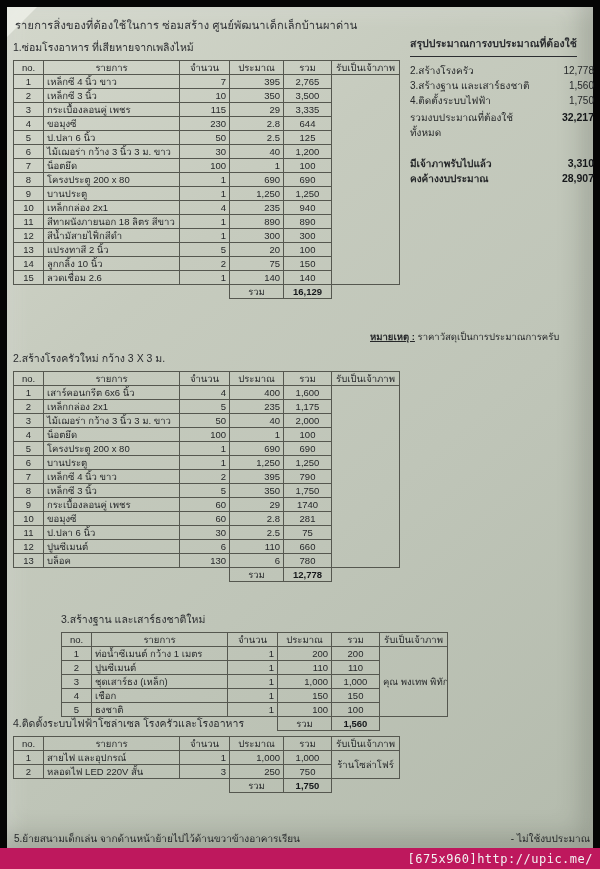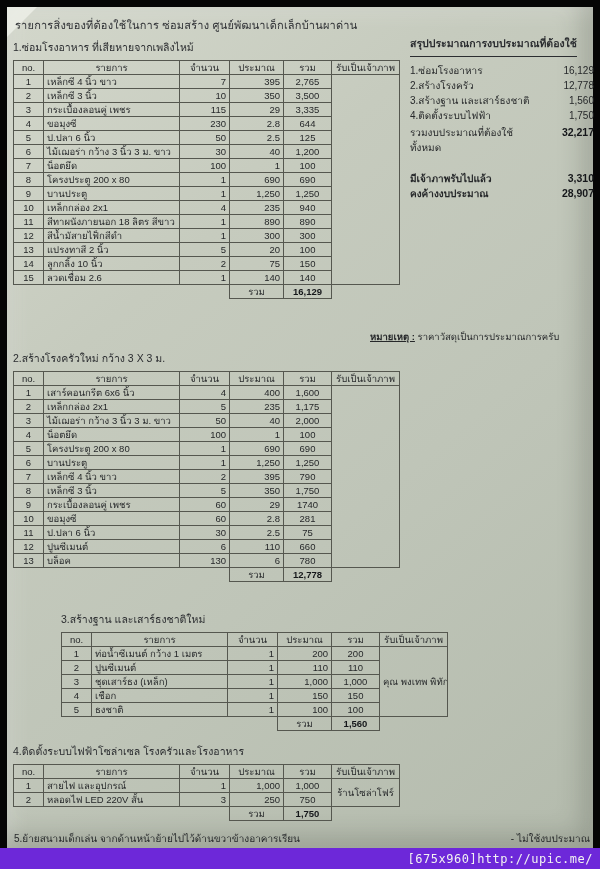--- a/index.html
+++ b/index.html
@@ -23,21 +23,21 @@
     opacity:.8;
   }
   .page-title {
     position:absolute; left:8px; top:9px; font-size:11px; color:#303236;
     letter-spacing:.2px; white-space:nowrap;
   }
   .section { position:absolute; left:6px; width:388px; }
   .s1 { top:32px; }
   .s2 { top:343px; }
   .s3 { top:604px;padding-left:48px; }
-  .s4 { top:736px; }
+  .s4 { top:708px; }
   .section-title { font-size:10.5px; color:#2b2d30; margin-bottom:4px; white-space:nowrap; }
   table.items-table { border-collapse:collapse; table-layout:fixed; width:386px; }
   table.items-table col:nth-child(1){width:30px;}
   table.items-table col:nth-child(2){width:136px;}
   table.items-table col:nth-child(3){width:50px;}
   table.items-table col:nth-child(4){width:54px;}
   table.items-table col:nth-child(5){width:48px;}
   table.items-table col:nth-child(6){width:68px;}
   table.items-table th, table.items-table td {
     border:1px solid #55574f; height:14px; font-size:9.5px; padding:0 3px;
@@ -65,21 +65,21 @@
   .summary-row.em2 { margin-top:2px;gap:37px; }
   .summary-gap { height:16px; }
   .summary-row.strong .lbl { font-weight:bold; }
   
   .note { position:absolute; left:363px; top:322px; width:208px; font-size:9.5px; white-space:nowrap; }
   .note .note-label { font-weight:bold; text-decoration:underline; }
   
   .section5 { position:absolute; left:7px; top:824px; width:576px; display:flex; justify-content:space-between; font-size:10px; white-space:nowrap; }
   
   .watermark-bar {
-    position:absolute; left:0; bottom:0; width:600px; height:21px; background:#6d28d9;
+    position:absolute; left:0; bottom:0; width:600px; height:21px; background:#be185d;
     display:flex; align-items:center; justify-content:flex-end; padding-right:7px;
   }
   .watermark-text { font-family:"DejaVu Sans Mono",monospace; font-size:12px; color:#f2f2f2; letter-spacing:.5px; }
 </style>
 </head>
 <body>
 
 <div class="paper">
 
   <div class="page-title">รายการสิ่งของที่ต้องใช้ในการ ซ่อมสร้าง ศูนย์พัฒนาเด็กเล็กบ้านผาด่าน</div>
@@ -452,24 +452,20 @@
             <td class="t-value">1,750</td>
             <td class="ghost"></td>
           </tr>
         </tbody>
       </table>
   </div>
 
   <div class="summary">
     <div class="summary-title">สรุปประมาณการงบประมาณที่ต้องใช้</div>
     <div id="summary-items">
-        <div class="summary-row">
-          <span class="lbl">1.ซ่อมโรงอาหาร</span>
-          <span class="val">16,129</span>
-        </div>
         <div class="summary-row">
           <span class="lbl">2.สร้างโรงครัว</span>
           <span class="val">12,778</span>
         </div>
         <div class="summary-row">
           <span class="lbl">3.สร้างฐาน และเสาร์ธงชาติ</span>
           <span class="val">1,560</span>
         </div>
         <div class="summary-row">
           <span class="lbl">4.ติดตั้งระบบไฟฟ้า</span>

